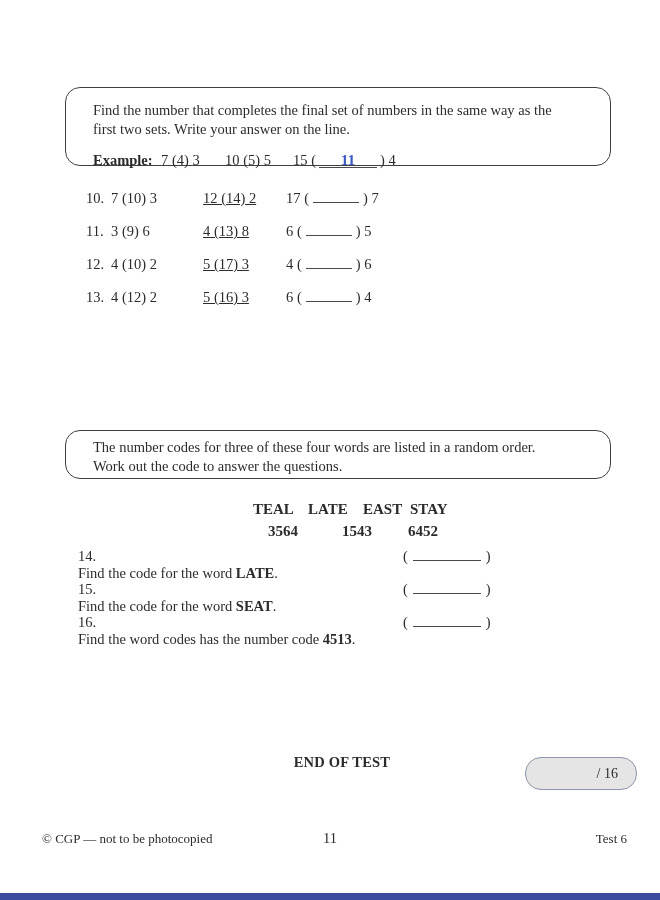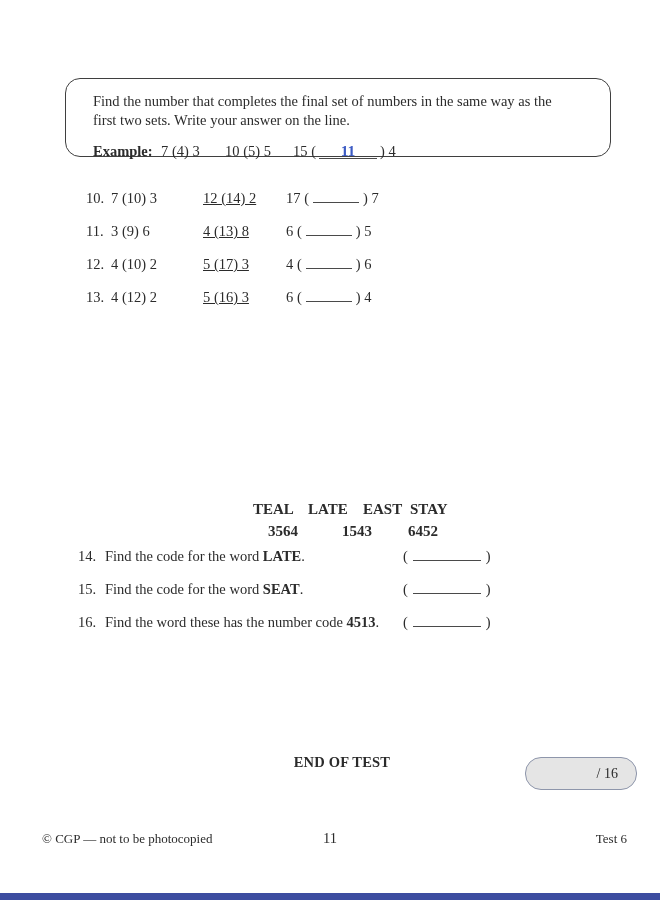--- a/index.html
+++ b/index.html
@@ -13,21 +13,21 @@
     color: #2b2b2b;
     font-size: 14.5px;
     overflow: hidden;
   }
   .instr-box {
     position: absolute;
     border: 1.4px solid #3f3f3f;
     border-radius: 15px;
     background: #ffffff;
   }
-  .box1 { left: 65px; top: 78px; width: 546px; height: 79px; padding: 13px 0 0 27px; }
+  .box1 { left: 65px; top: 87px; width: 546px; height: 79px; padding: 13px 0 0 27px; }
   .box2 { left: 65px; top: 430px; width: 546px; height: 49px; padding: 7px 0 0 27px; }
   .instr-line { white-space: nowrap; line-height: 19px; }
   .example-row {
     margin-top: 13px;
     display: flex;
     align-items: flex-start;
     white-space: nowrap;
   }
   .ex-label { font-weight: bold; width: 68px; }
   .ex-s1 { width: 64px; }
@@ -59,21 +59,21 @@
   .s1-questions { position: absolute; left: 86px; top: 190px; }
   .qrow { display: flex; align-items: baseline; height: 33px; white-space: nowrap; }
   .qnum { width: 25px; }
   .qa { width: 92px; }
   .qb { width: 83px; text-decoration: underline; }
   .words-row, .codes-row { position: absolute; left: 0; width: 660px; height: 20px; font-weight: bold; font-size: 15px; }
   .words-row { top: 501px; }
   .codes-row { top: 523px; }
   .wpos, .cpos { position: absolute; }
   .s2-questions { position: absolute; left: 78px; top: 548px; }
-  .q2row { position: relative; height: 33px; display: flex; align-items: baseline; white-space: nowrap; }
+  .q2row { position: relative; height: 33px; display: flex; align-items: baseline; white-space: nowrap; flex-direction: column; }
   .q2num { width: 27px; }
   .ans-group { position: absolute; left: 325px; top: 0; white-space: nowrap; }
   .end-of-test {
     position: absolute;
     left: 0; top: 754px;
     width: 684px;
     text-align: center;
     font-weight: bold;
     font-size: 14.5px;
     letter-spacing: 0.2px;
@@ -148,20 +148,24 @@
     <div class="qrow">
       <span class="qnum">13.</span>
       <span class="qa">4 (12) 2</span>
       <span class="qb">5 (16) 3</span>
       <span>6 (</span>
       <span class="blank blank-empty"></span>
       <span>) 4</span>
     </div>
   </div>
 
+  <div class="instr-box box2">
+    <div class="instr-line">The number codes for three of these four words are listed in a random order.</div>
+    <div class="instr-line">Work out the code to answer the questions.</div>
+  </div>
 
   <div class="words-row">
     <span class="wpos" style="left:253px">TEAL</span>
     <span class="wpos" style="left:308px">LATE</span>
     <span class="wpos" style="left:363px">EAST</span>
     <span class="wpos" style="left:410px">STAY</span>
   </div>
   <div class="codes-row">
     <span class="cpos" style="left:268px">3564</span>
     <span class="cpos" style="left:342px">1543</span>
@@ -174,21 +178,21 @@
       <span><span>Find the code for the word </span><b>LATE</b><span>.</span></span>
       <span class="ans-group"><span>(</span><span class="blank blank-wide"></span><span>)</span></span>
     </div>
     <div class="q2row">
       <span class="q2num">15.</span>
       <span><span>Find the code for the word </span><b>SEAT</b><span>.</span></span>
       <span class="ans-group"><span>(</span><span class="blank blank-wide"></span><span>)</span></span>
     </div>
     <div class="q2row">
       <span class="q2num">16.</span>
-      <span><span>Find the word these has the number code </span><b>4513</b><span>.</span></span>
+      <span><span>Find the word codes has the number code </span><b>4513</b><span>.</span></span>
       <span class="ans-group"><span>(</span><span class="blank blank-wide"></span><span>)</span></span>
     </div>
   </div>
 
   <div class="end-of-test">END OF TEST</div>
   <div class="score-box">/ 16</div>
 
   <div class="footer">
     <span class="footer-left">© CGP — not to be photocopied</span>
     <span class="footer-page">11</span>

